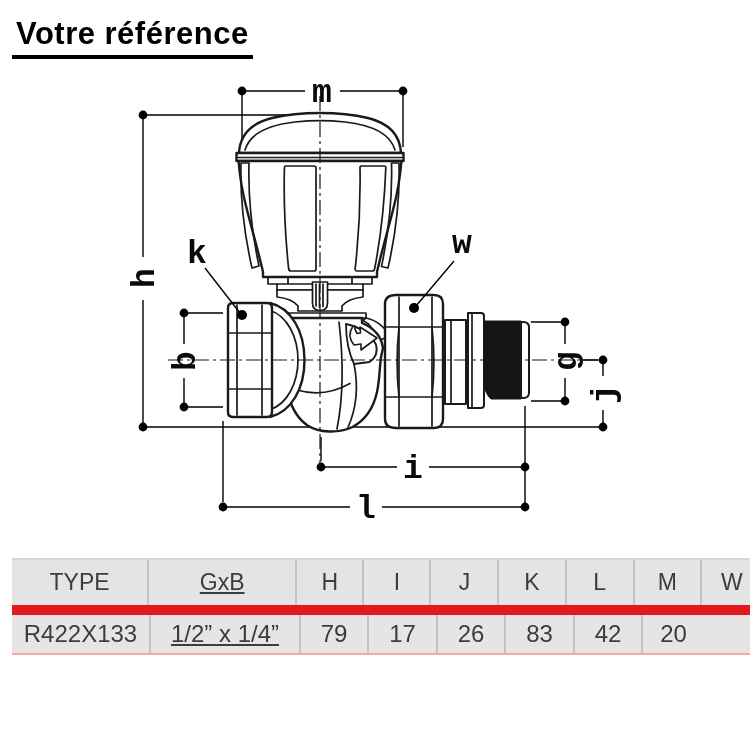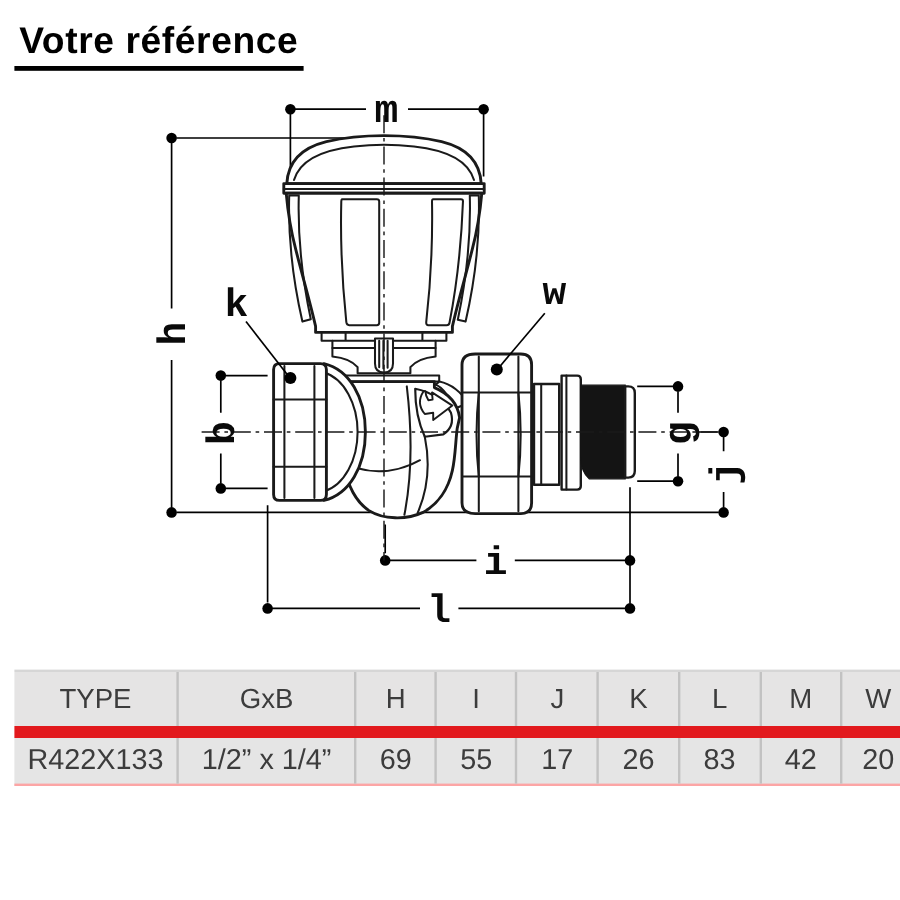--- a/index.html
+++ b/index.html
@@ -18,21 +18,21 @@
   svg text{font-family:"Liberation Mono",monospace;font-weight:700;font-size:33px;fill:#0a0a0a;}
   
   .ref-table{position:absolute;top:558px;left:12px;width:750px;border-top:2px solid #d6d6d6;}
   .trow{display:flex;width:750px;align-items:stretch;}
   .trow.header{height:45px;background:#e5e4e4;}
   .trow.data{height:38px;background:#e5e5e5;border-bottom:2px solid #fca5a5;}
   .cell{display:flex;align-items:center;justify-content:center;
         font-size:23px;color:#3c3c3c;box-sizing:border-box;}
   .trow.data .cell{font-size:24px;}
   .cell + .cell{border-left:2px solid #c2c2c2;}
-  .c0{width:137px;} .c1{width:150px;} .c2{width:68px;} .c3{width:68px;} .c4{width:69px;}
+  .c0{width:137px;} .c1{width:150px;text-decoration:underline;} .c2{width:68px;} .c3{width:68px;} .c4{width:69px;}
   .c5{width:68px;} .c6{width:69px;} .c7{width:68px;} .c8{width:63px;}
   .red-bar{height:10px;width:750px;}
 </style>
 </head>
 <body>
 
 <div class="page">
 
   <h1 class="title">
     <span>Votre référence</span>
@@ -179,22 +179,21 @@
       <div class="cell c4">J</div>
       <div class="cell c5">K</div>
       <div class="cell c6">L</div>
       <div class="cell c7">M</div>
       <div class="cell c8">W</div>
     </div>
     <div class="red-bar" style="background: rgb(226, 25, 29);"></div>
     <div class="trow data">
       <div class="cell c0">R422X133</div>
       <div class="cell c1">1/2” x 1/4”</div>
-      <div class="cell c2">69</div>
-      <div class="cell c3">55</div>
+      <div class="cell c2">79</div>
       <div class="cell c4">17</div>
       <div class="cell c5">26</div>
       <div class="cell c6">83</div>
       <div class="cell c7">42</div>
       <div class="cell c8">20</div>
     </div>
   </div>
 
 </div>
 

